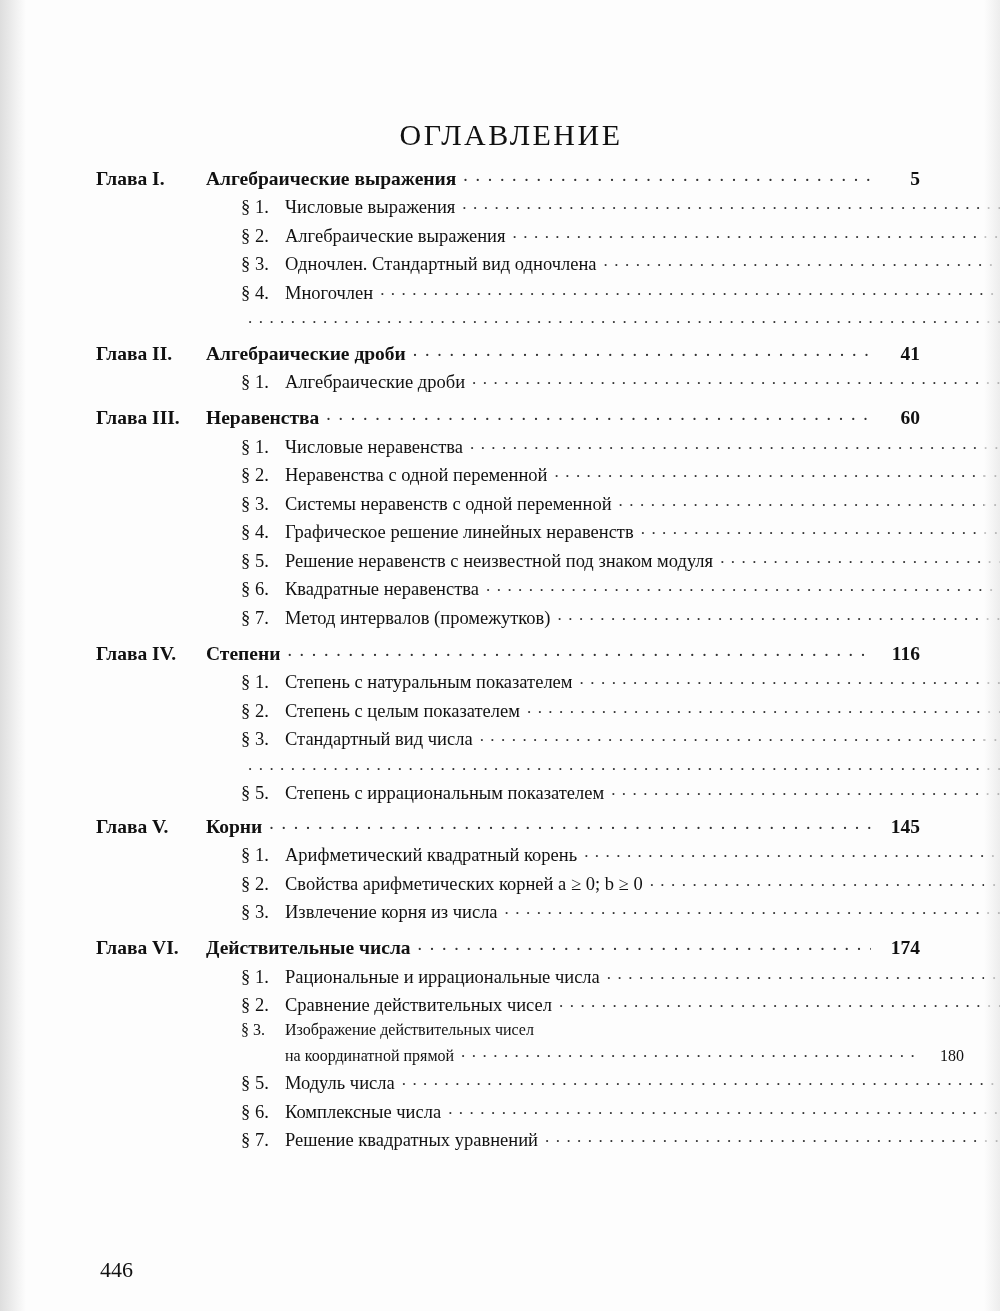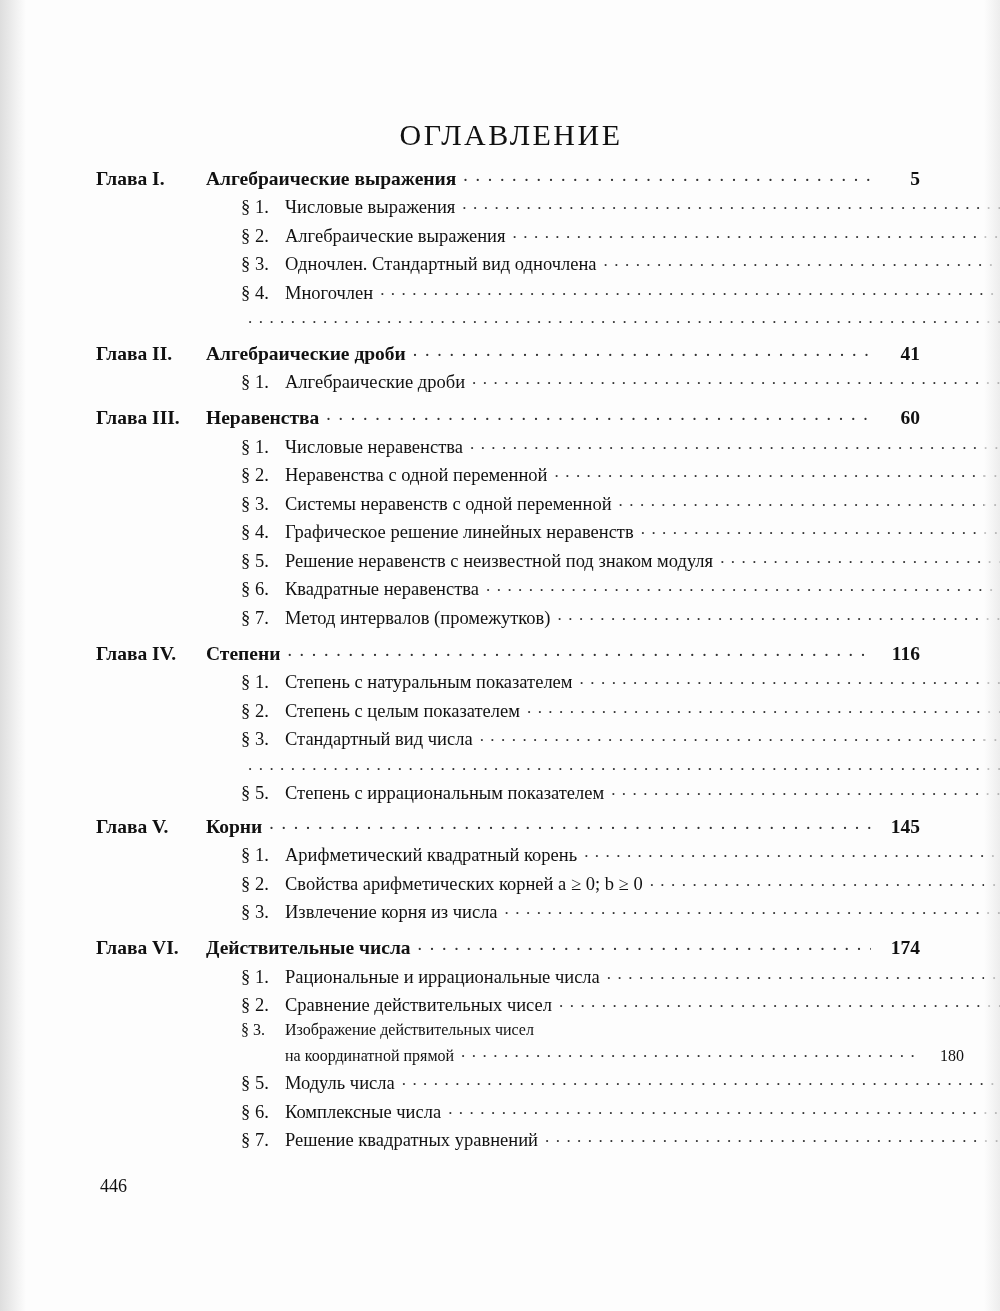--- a/index.html
+++ b/index.html
@@ -133,22 +133,22 @@
     align-items: baseline;
     padding-left: 44px;
   }
   .wrap .cont-line .label { flex: 0 0 auto; }
   .wrap .first-line { display: flex; }
   .wrap .first-line .label { flex: 0 0 auto; }
   .gap-small { margin-top: 11px; }
   .folio {
     position: absolute;
     left: 100px;
-    top: 1176px;
-    font-size: 18px;
+    top: 1257px;
+    font-size: 22px;
     font-family: "Liberation Serif", serif;
     color: #111;
   }
 </style>
 </head>
 <body>
 
 <div class="page">
   <div class="content">
 

